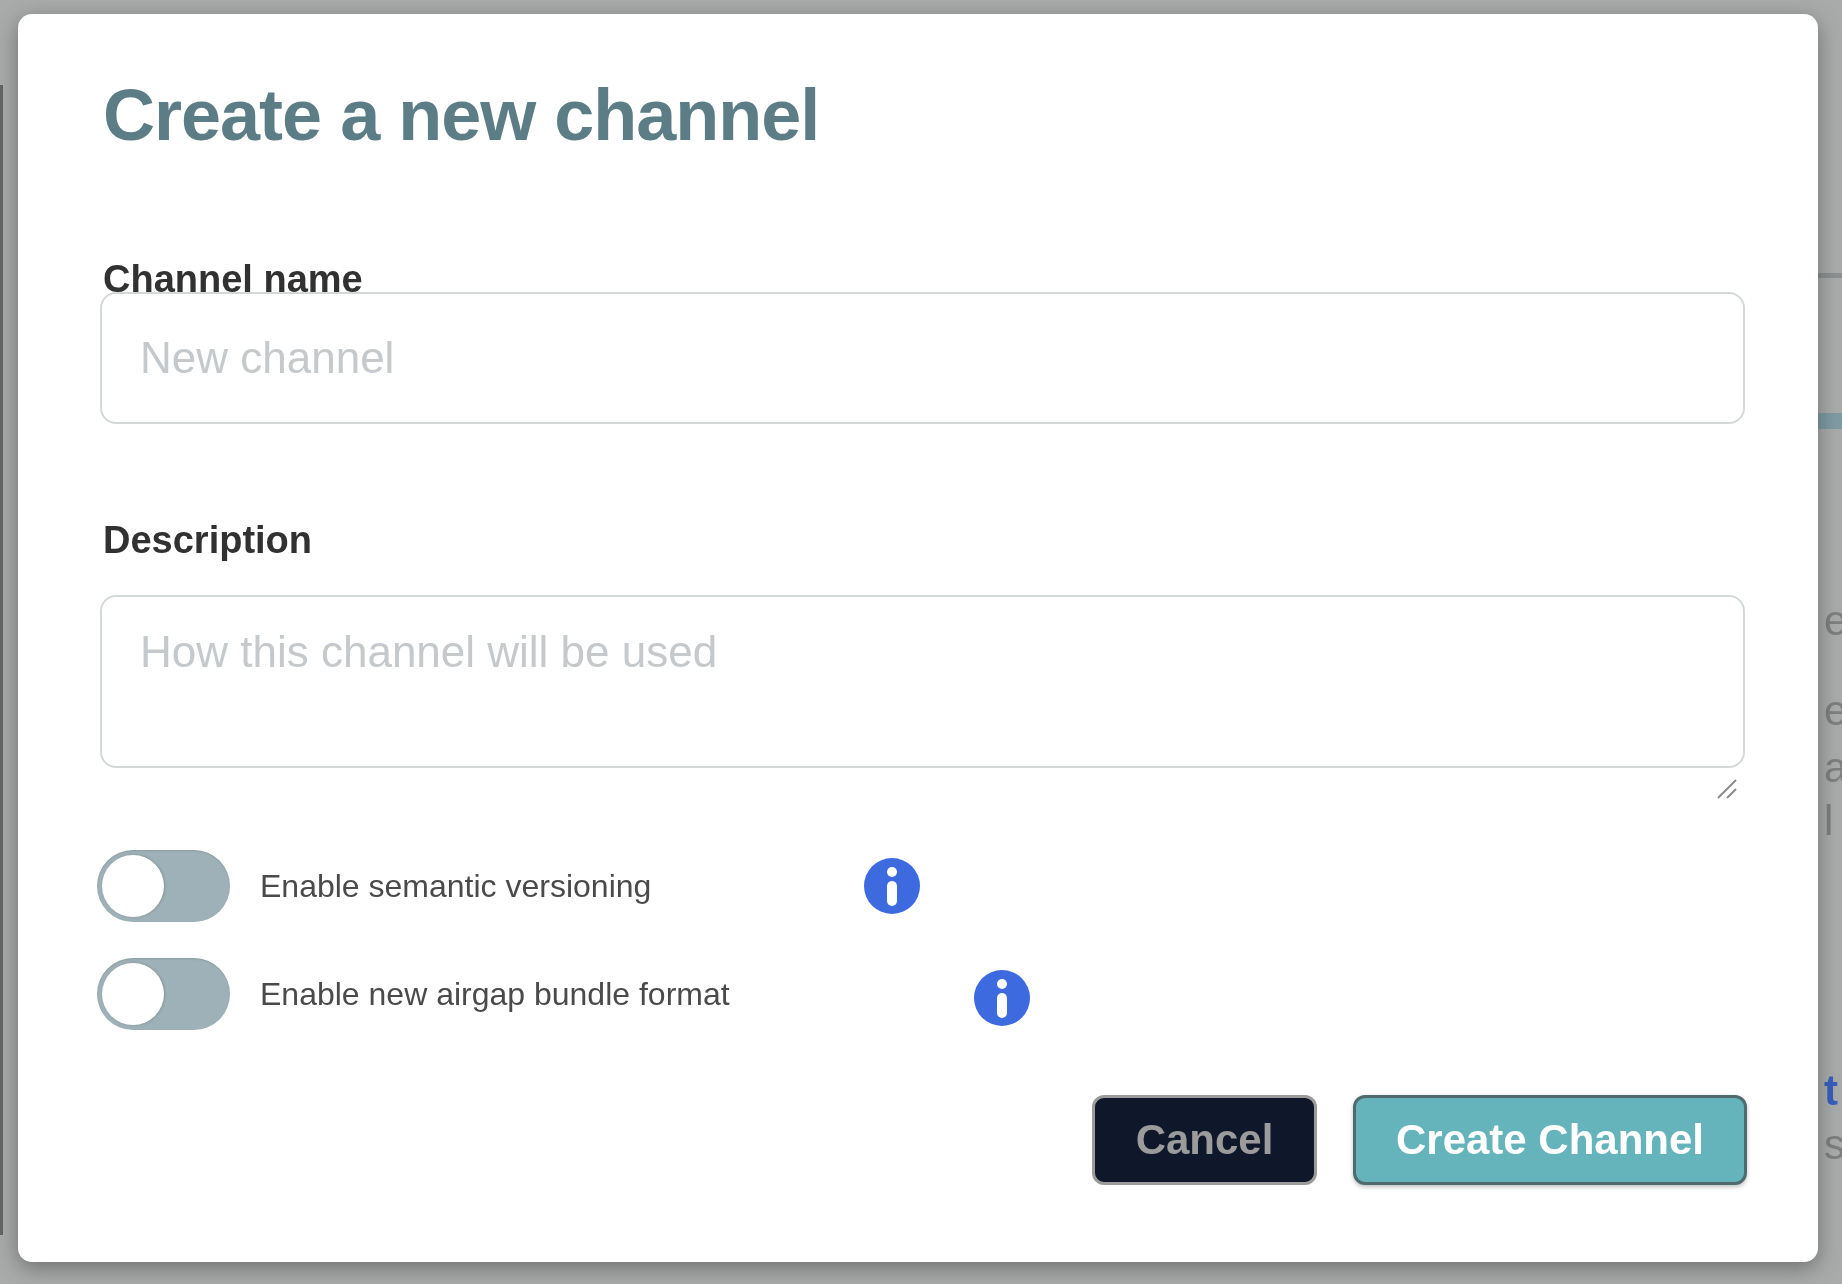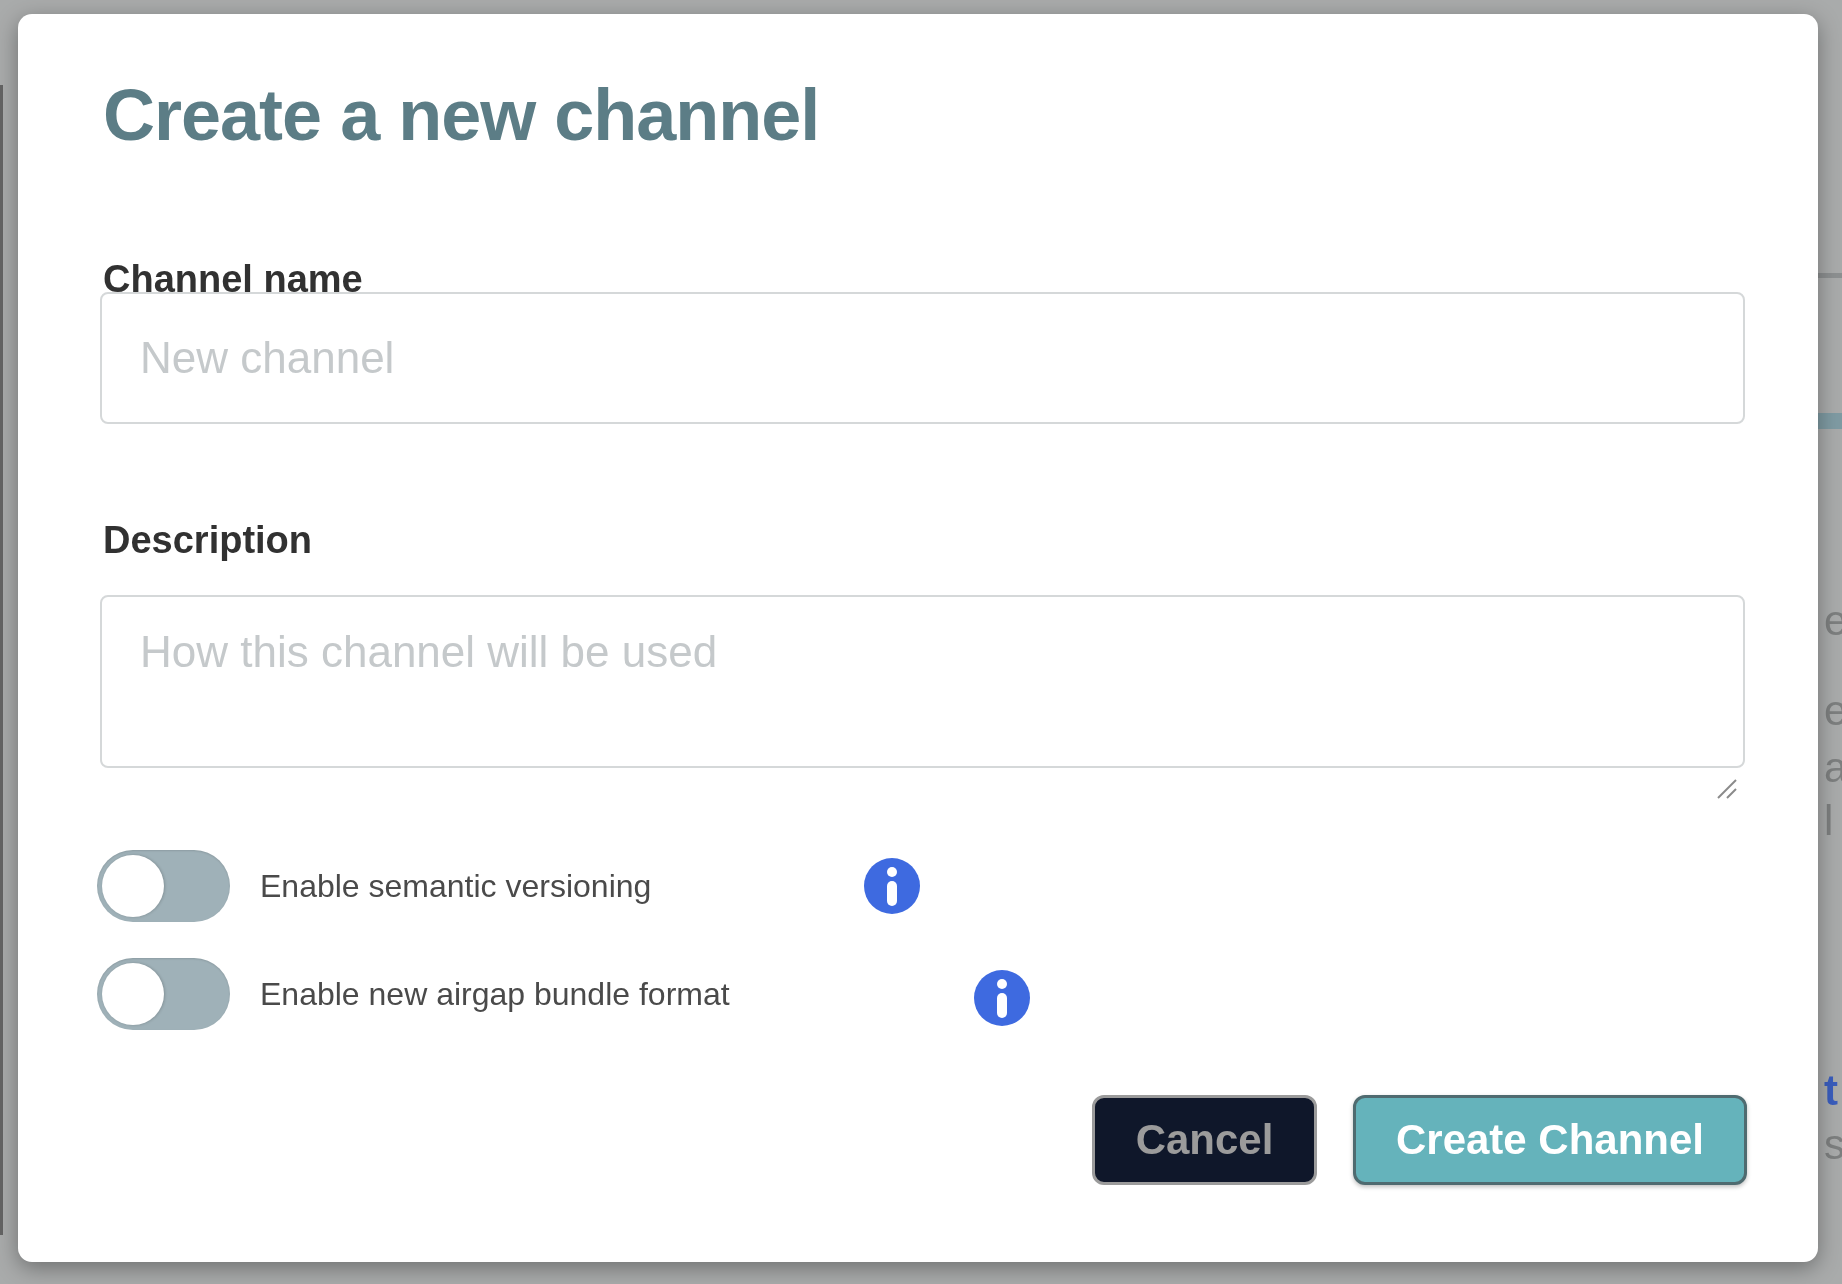--- a/index.html
+++ b/index.html
@@ -54,21 +54,21 @@
     position: absolute; left: 85px;
     font-size: 38px; font-weight: bold; line-height: 1.15;
     color: #313131;
   }
   .label-channel-name { top: 196px; margin-top: 48px; }
   .label-description  { top: 505px; }
 
   .text-input, .text-area {
     position: absolute; left: 82px; width: 1645px;
     border: 2px solid #d5d8d9;
-    border-radius: 8px;
+    border-radius: 16px;
     background: #ffffff;
     font-family: "Liberation Sans", "DejaVu Sans", sans-serif;
     font-size: 44px;
     color: #444;
     outline: none;
   }
   .text-input::placeholder, .text-area::placeholder { color: #c5c9cb; opacity: 1; }
   .text-input {
     top: 278px; height: 132px;
     padding: 0 38px;

